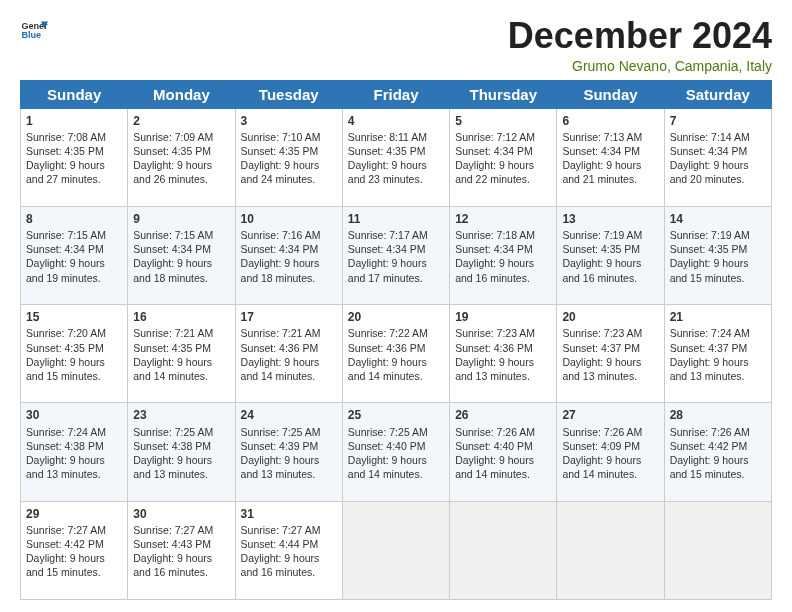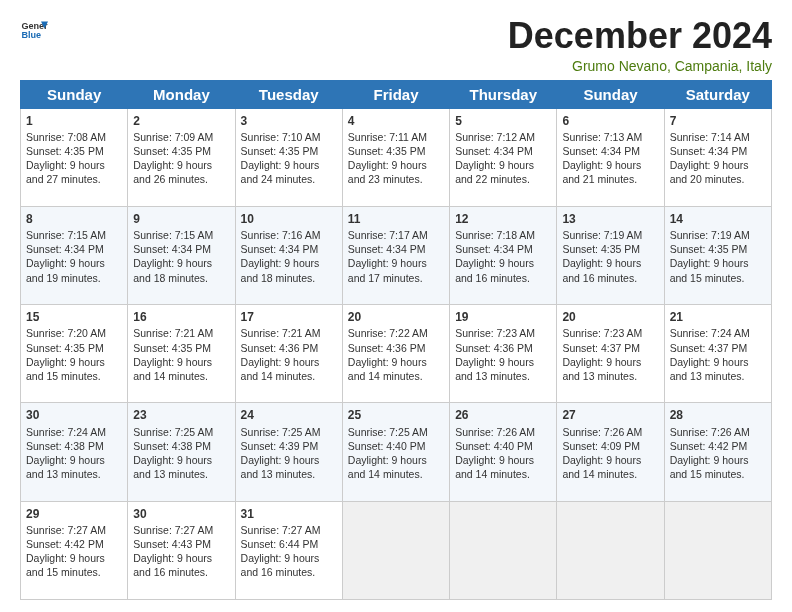--- a/index.html
+++ b/index.html
@@ -111,21 +111,21 @@
         <th>Thursday</th>
         <th>Sunday</th>
         <th>Saturday</th>
       </tr>
     </thead>
     <tbody id="calendar-body">
         <tr>
           <td><span class="day-num">1</span><span>Sunrise: 7:08 AM</span><br><span>Sunset: 4:35 PM</span><br><span>Daylight: 9 hours and 27 minutes.</span></td>
           <td><span class="day-num">2</span><span>Sunrise: 7:09 AM</span><br><span>Sunset: 4:35 PM</span><br><span>Daylight: 9 hours and 26 minutes.</span></td>
           <td><span class="day-num">3</span><span>Sunrise: 7:10 AM</span><br><span>Sunset: 4:35 PM</span><br><span>Daylight: 9 hours and 24 minutes.</span></td>
-          <td><span class="day-num">4</span><span>Sunrise: 7:11 AM</span><br><span>Sunset: 4:35 PM</span><br><span>Daylight: 9 hours and 23 minutes.</span></td>
+          <td><span class="day-num">4</span><span>Sunrise: 8:11 AM</span><br><span>Sunset: 4:35 PM</span><br><span>Daylight: 9 hours and 23 minutes.</span></td>
           <td><span class="day-num">5</span><span>Sunrise: 7:12 AM</span><br><span>Sunset: 4:34 PM</span><br><span>Daylight: 9 hours and 22 minutes.</span></td>
           <td><span class="day-num">6</span><span>Sunrise: 7:13 AM</span><br><span>Sunset: 4:34 PM</span><br><span>Daylight: 9 hours and 21 minutes.</span></td>
           <td><span class="day-num">7</span><span>Sunrise: 7:14 AM</span><br><span>Sunset: 4:34 PM</span><br><span>Daylight: 9 hours and 20 minutes.</span></td>
         </tr>
         <tr>
           <td><span class="day-num">8</span><span>Sunrise: 7:15 AM</span><br><span>Sunset: 4:34 PM</span><br><span>Daylight: 9 hours and 19 minutes.</span></td>
           <td><span class="day-num">9</span><span>Sunrise: 7:15 AM</span><br><span>Sunset: 4:34 PM</span><br><span>Daylight: 9 hours and 18 minutes.</span></td>
           <td><span class="day-num">10</span><span>Sunrise: 7:16 AM</span><br><span>Sunset: 4:34 PM</span><br><span>Daylight: 9 hours and 18 minutes.</span></td>
           <td><span class="day-num">11</span><span>Sunrise: 7:17 AM</span><br><span>Sunset: 4:34 PM</span><br><span>Daylight: 9 hours and 17 minutes.</span></td>
           <td><span class="day-num">12</span><span>Sunrise: 7:18 AM</span><br><span>Sunset: 4:34 PM</span><br><span>Daylight: 9 hours and 16 minutes.</span></td>
@@ -146,21 +146,21 @@
           <td><span class="day-num">23</span><span>Sunrise: 7:25 AM</span><br><span>Sunset: 4:38 PM</span><br><span>Daylight: 9 hours and 13 minutes.</span></td>
           <td><span class="day-num">24</span><span>Sunrise: 7:25 AM</span><br><span>Sunset: 4:39 PM</span><br><span>Daylight: 9 hours and 13 minutes.</span></td>
           <td><span class="day-num">25</span><span>Sunrise: 7:25 AM</span><br><span>Sunset: 4:40 PM</span><br><span>Daylight: 9 hours and 14 minutes.</span></td>
           <td><span class="day-num">26</span><span>Sunrise: 7:26 AM</span><br><span>Sunset: 4:40 PM</span><br><span>Daylight: 9 hours and 14 minutes.</span></td>
           <td><span class="day-num">27</span><span>Sunrise: 7:26 AM</span><br><span>Sunset: 4:09 PM</span><br><span>Daylight: 9 hours and 14 minutes.</span></td>
           <td><span class="day-num">28</span><span>Sunrise: 7:26 AM</span><br><span>Sunset: 4:42 PM</span><br><span>Daylight: 9 hours and 15 minutes.</span></td>
         </tr>
         <tr>
           <td><span class="day-num">29</span><span>Sunrise: 7:27 AM</span><br><span>Sunset: 4:42 PM</span><br><span>Daylight: 9 hours and 15 minutes.</span></td>
           <td><span class="day-num">30</span><span>Sunrise: 7:27 AM</span><br><span>Sunset: 4:43 PM</span><br><span>Daylight: 9 hours and 16 minutes.</span></td>
-          <td><span class="day-num">31</span><span>Sunrise: 7:27 AM</span><br><span>Sunset: 6:44 PM</span><br><span>Daylight: 9 hours and 16 minutes.</span></td>
+          <td><span class="day-num">31</span><span>Sunrise: 7:27 AM</span><br><span>Sunset: 4:44 PM</span><br><span>Daylight: 9 hours and 16 minutes.</span></td>
           <td class="empty"></td>
           <td class="empty"></td>
           <td class="empty"></td>
           <td class="empty"></td>
         </tr>
       </tbody>
   </table>
 </div>
 
 </body></html>

